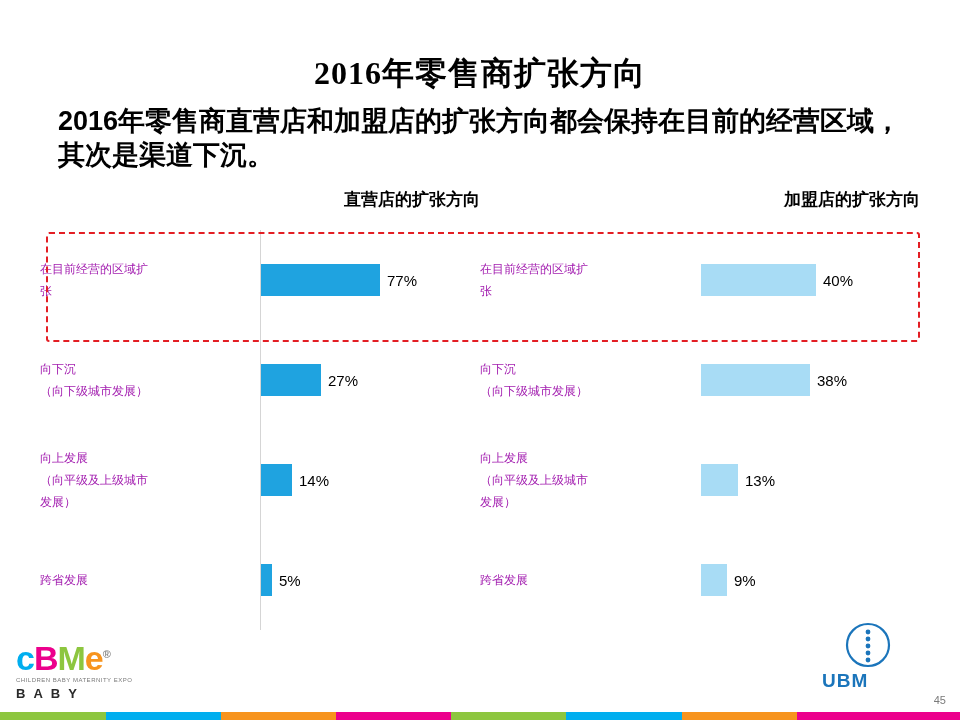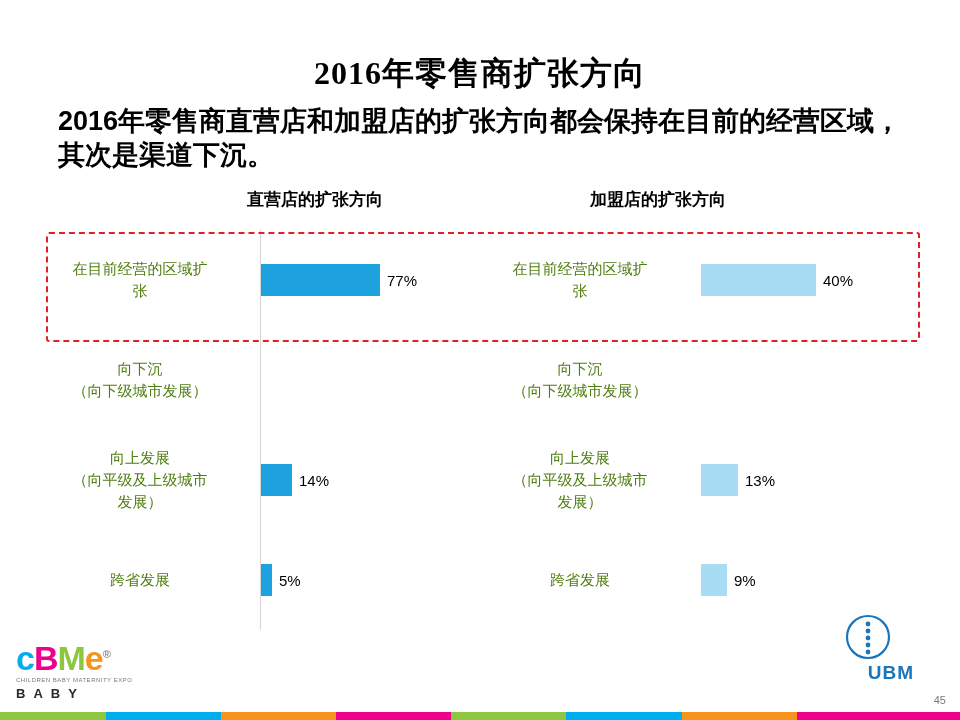--- a/index.html
+++ b/index.html
@@ -61,22 +61,22 @@
 
   .col-title {
     position: absolute;
     top: 0;
     width: 100%;
     text-align: center;
     font-size: 17px;
     font-weight: bold;
     color: #000;
   }
-  .col-title.left-shift { text-align: center; padding-left: 110px; box-sizing: border-box;}
-  .col-title.right-shift { text-align: left; padding-left: 110px; box-sizing: border-box;}
+  .col-title.left-shift { text-align: right; padding-left: 110px; box-sizing: border-box;}
+  .col-title.right-shift { text-align: right; padding-left: 110px; box-sizing: border-box;}
 
   .axis {
     position: absolute;
     top: 42px;
     width: 1px;
     height: 400px;
     background: #d5d5d5;
   }
   .axis-left  { left: 220px; }
 
@@ -97,24 +97,23 @@
   }
   .row-0 { top: 0px; }
   .row-1 { top: 100px; }
   .row-2 { top: 200px; }
   .row-3 { top: 300px; }
 
   .cat-label {
     width: 210px;
     padding-right: 10px;
     box-sizing: border-box;
-    text-align: center;
-    font-size: 15px;
+    font-size: 12px;
     line-height: 22px;
-    color: #4d7c0f;
+    color: #a21caf;
   }
   .bar-wrap {
     position: relative;
     flex: 1;
     height: 100%;
     display: flex;
     align-items: center;
     padding-left: 11px;
     box-sizing: border-box;
   }
@@ -177,23 +176,23 @@
   .cbme-china {
     font-size: 13px;
     letter-spacing: 8px;
     color: #2a2a2a;
     font-weight: bold;
     margin-top: 3px;
   }
   .ubm-logo {
     position: absolute;
     right: 46px;
-    bottom: 36px;
+    bottom: 28px;
     width: 92px;
-    text-align: right;
+    text-align: left;
   }
   .ubm-mark {
     width: 46px;
     height: 46px;
     margin: 0 auto 2px auto;
     position: relative;
   }
   .ubm-word {
     font-family: "Liberation Sans", sans-serif;
     font-size: 19px;
@@ -233,20 +232,24 @@
             <div class="bar" style="width:119px"></div>
             <div class="bar-val">77%</div>
           </div>
         </div>
 
         <div class="row row-1">
           <div class="cat-label">
             <div>向下沉</div>
             <div>（向下级城市发展）</div>
           </div>
+          <div class="bar-wrap">
+            <div class="bar" style="width:60px"></div>
+            <div class="bar-val">27%</div>
+          </div>
         </div>
 
         <div class="row row-2">
           <div class="cat-label">
             <div>向上发展</div>
             <div>（向平级及上级城市</div>
             <div>发展）</div>
           </div>
           <div class="bar-wrap">
             <div class="bar" style="width:31px"></div>
@@ -280,20 +283,24 @@
           <div class="bar-wrap">
             <div class="bar light" style="width:115px"></div>
             <div class="bar-val">40%</div>
           </div>
         </div>
 
         <div class="row row-1">
           <div class="cat-label">
             <div>向下沉</div>
             <div>（向下级城市发展）</div>
+          </div>
+          <div class="bar-wrap">
+            <div class="bar light" style="width:109px"></div>
+            <div class="bar-val">38%</div>
           </div>
         </div>
 
         <div class="row row-2">
           <div class="cat-label">
             <div>向上发展</div>
             <div>（向平级及上级城市</div>
             <div>发展）</div>
           </div>
           <div class="bar-wrap">

